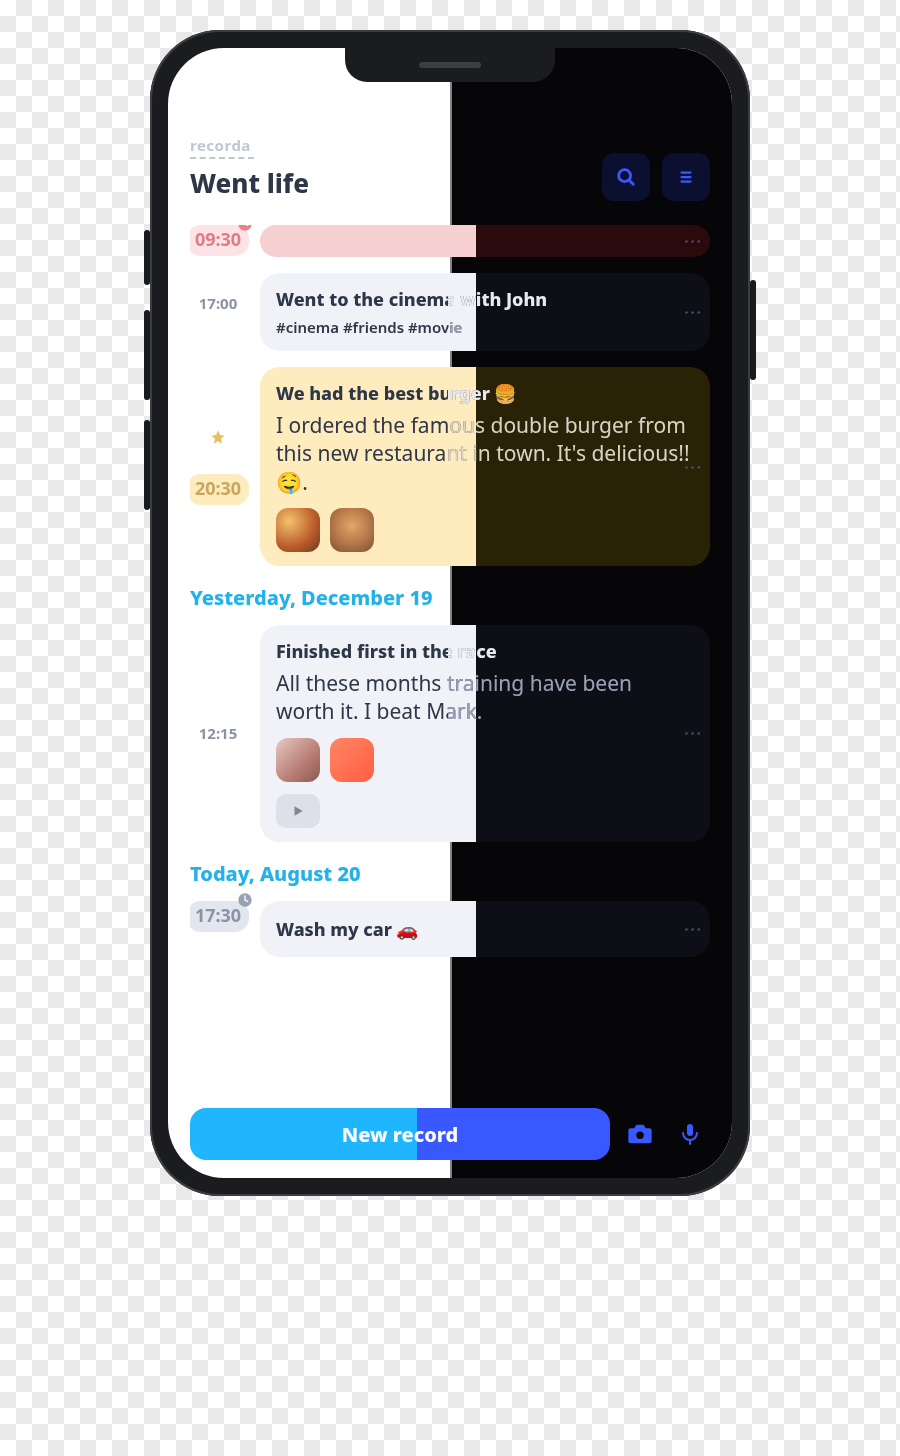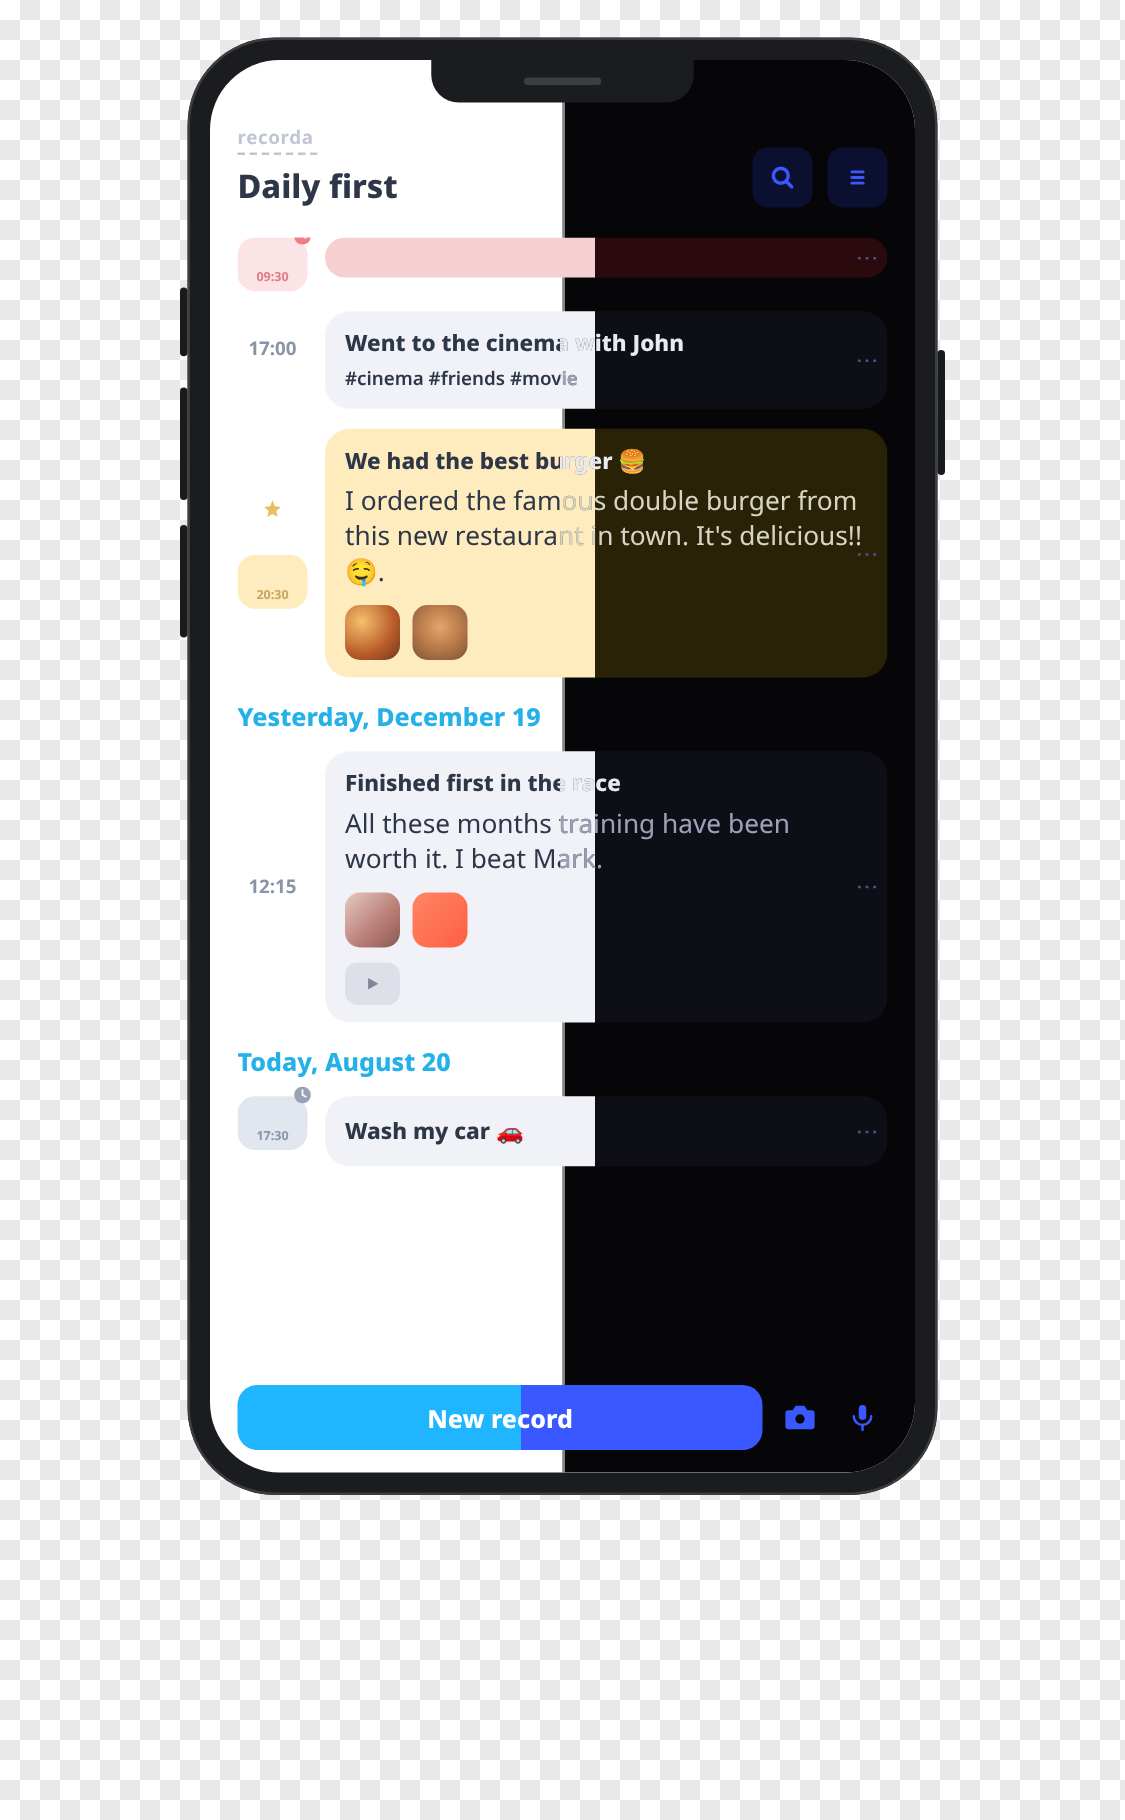--- a/index.html
+++ b/index.html
@@ -56,21 +56,21 @@
   .dark-half{
     position:absolute;top:0;right:0;bottom:0;width:50%;
     background:var(--dark-bg);z-index:1;pointer-events:none;
   }
   .dark-half:before{
     content:"";position:absolute;left:0;top:0;bottom:0;width:2px;background:rgba(255,255,255,0.5);
   }
   .content{position:absolute;inset:0;z-index:2;padding:52px 22px 18px;display:flex;flex-direction:column;}
 
   
-  .hdr{display:flex;align-items:flex-end;margin-bottom:24px;}
+  .hdr{display:flex;align-items:flex-end;margin-bottom:24px;margin-top:35px;}
   .hdr-left{flex:0 0 50%;}
   .brand{font-size:15px;font-weight:700;color:#C1C6D4;letter-spacing:.5px;}
   .brand-u{border-bottom:2px dashed #C1C6D4;width:64px;margin-top:2px;}
   .title{font-size:26px;font-weight:800;color:var(--text-dark);margin-top:6px;}
   .hdr-right{flex:1;display:flex;justify-content:flex-end;gap:12px;align-items:center;}
   .icon-btn{
     width:48px;height:48px;border-radius:12px;background:var(--dark-btn);
     display:flex;align-items:center;justify-content:center;color:var(--accent-right);
   }
 
@@ -78,21 +78,21 @@
   .timeline{flex:1;overflow:hidden;}
   .day-hdr{display:flex;align-items:center;gap:12px;margin:4px 0 14px;}
   .day-hdr .label{font-size:20px;font-weight:800;white-space:nowrap;}
   .day-hdr .rule{flex:1;height:2px;border-radius:1px;}
   .day-half{position:relative;}
   .day-half .rule-split{background:linear-gradient(to right,var(--accent-left) 0,var(--accent-left) calc(50% ),var(--accent-right) calc(50%),var(--accent-right) 100%);}
 
   .row{display:flex;gap:14px;margin-bottom:16px;align-items:flex-start;position:relative;}
   .time-col{width:56px;flex:0 0 56px;display:flex;flex-direction:column;align-items:center;position:relative;}
   .time-pill{
-    min-width:56px;padding:24px 8px 5px;border-radius:14px;font-size:10px;font-weight:700;
+    min-width:56px;padding:2px 8px 5px;border-radius:14px;font-size:18px;font-weight:700;
     text-align:center;position:relative;color:var(--text-grey);background:var(--grey-pill);
   }
   .time-pill.pink{background:var(--pink-pill);color:#E07C84;}
   .time-pill.yellow{background:var(--yellow-pill);color:#C9A65F;}
   .time-plain{font-size:15px;font-weight:700;color:var(--text-grey);margin-top:20px;}
   .time-icon{position:absolute;top:-9px;right:-4px;width:16px;height:16px;border-radius:50%;}
   .time-icon.pink{color:#F07E87;}
   .time-icon.yellow{color:#E9BE60;}
 
   .card{
@@ -156,21 +156,21 @@
   <div class="side-btn sb4"></div>
   <div class="notch"></div>
   <div class="screen">
     <div class="dark-half"></div>
     <div class="content">
 
       <div class="hdr">
         <div class="hdr-left">
           <div class="brand">recorda</div>
           <div class="brand-u"></div>
-          <div class="title">Daily first</div>
+          <div class="title">Went life</div>
         </div>
         <div class="hdr-right">
           <div class="icon-btn">
             <svg width="22" height="22" viewBox="0 0 24 24" fill="none" stroke="currentColor" stroke-width="3" stroke-linecap="round">
                 <circle cx="10.5" cy="10.5" r="6.5"></circle>
                 <line x1="20" y1="20" x2="15.2" y2="15.2"></line>
               </svg>
           </div>
           <div class="icon-btn">
             <svg width="18" height="18" viewBox="0 0 24 24" fill="none" stroke="currentColor" stroke-width="3" stroke-linecap="round">

